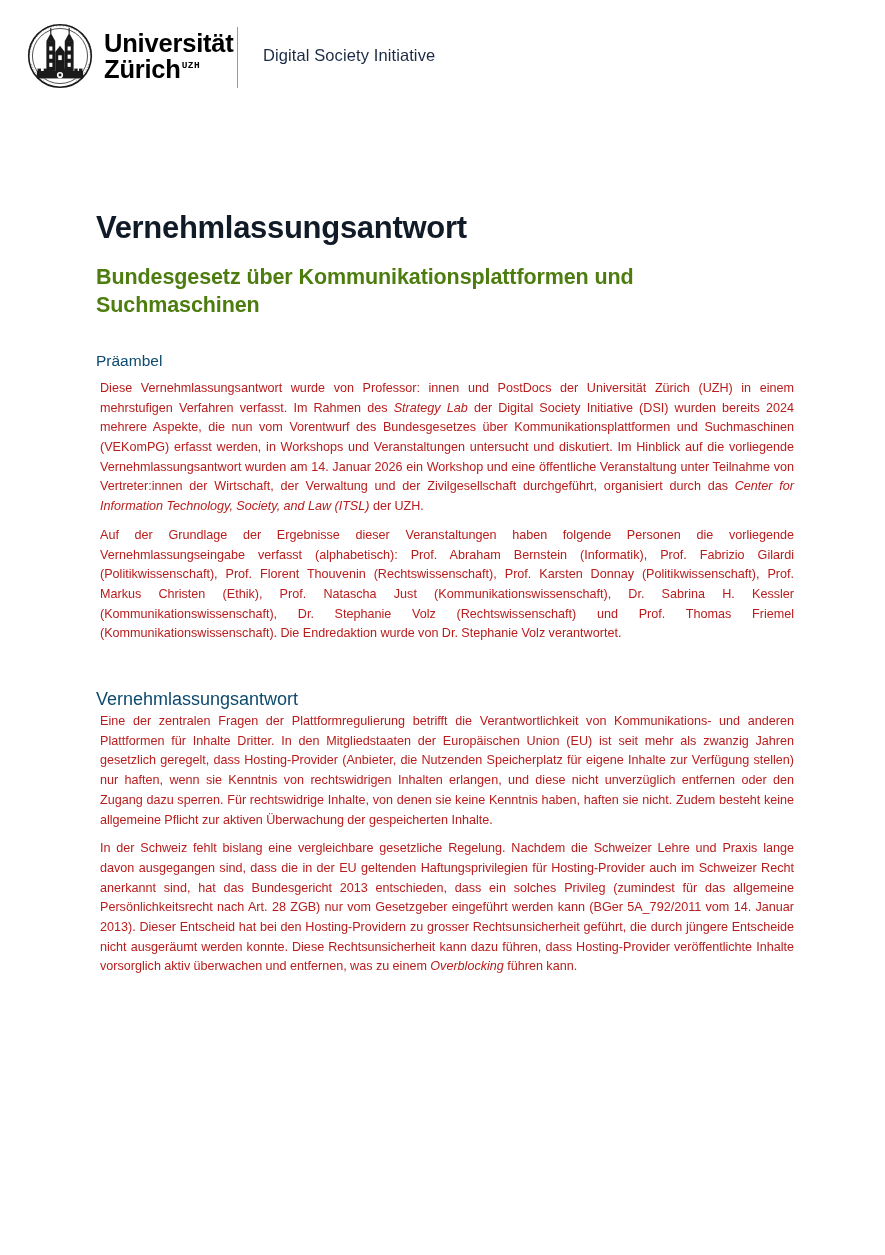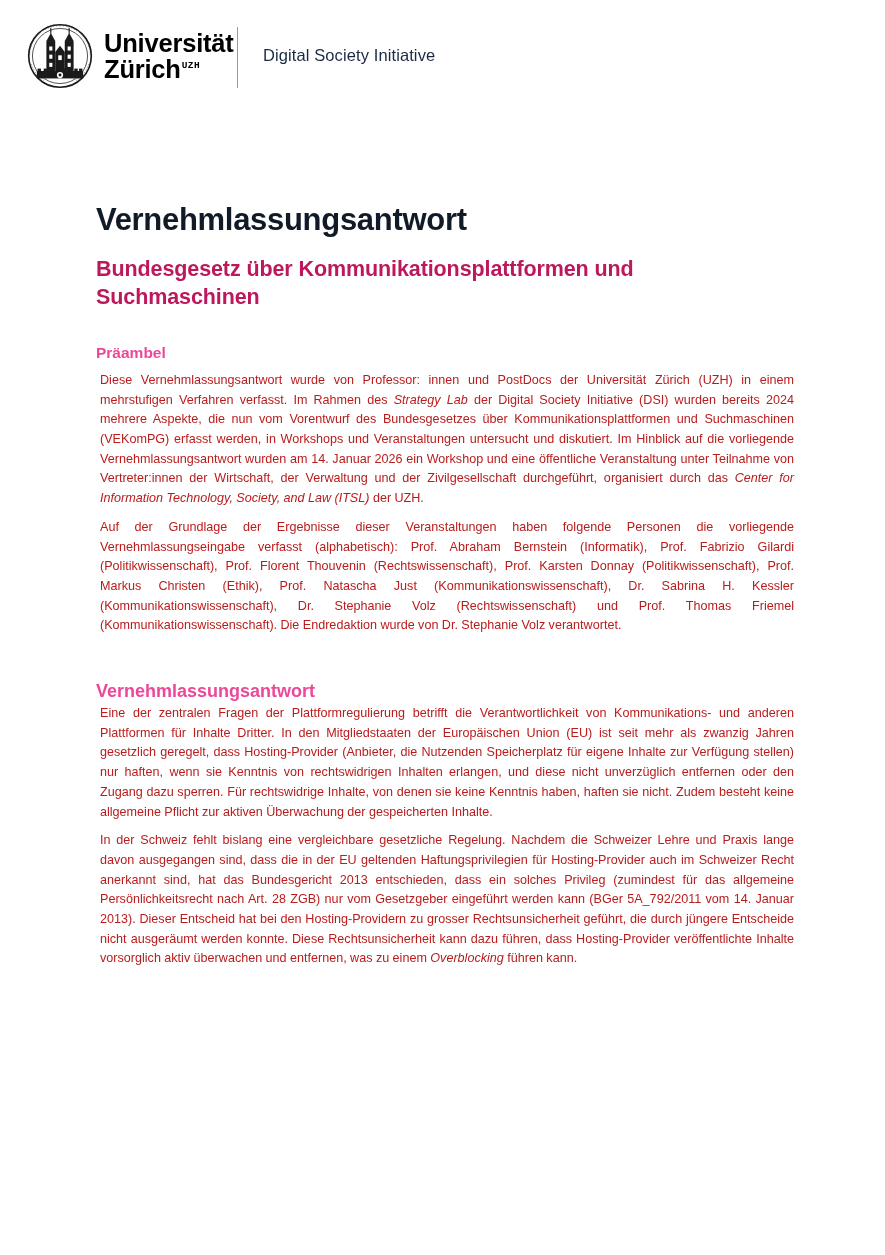--- a/index.html
+++ b/index.html
@@ -74,51 +74,51 @@
     font-weight: normal;
     letter-spacing: 0.1px;
     color: #1b2a44;
     white-space: nowrap;
   }
 
   
   .page {
     position: absolute;
     left: 96px;
-    top: 0;
+    top: 8px;
     width: 698px;
   }
 
   h1.doc-title {
     margin: 0;
     padding-top: 203px;
     font-size: 31px;
     font-weight: bold;
     font-stretch: condensed;
     letter-spacing: -0.3px;
     line-height: 1.12;
     color: #111a27;
   }
   h2.doc-subtitle {
     margin: 17px 0 0 0;
     font-size: 21.5px;
     font-weight: bold;
     font-stretch: condensed;
     line-height: 1.33;
     letter-spacing: -0.1px;
-    color: #be185d;
+    color: #4d7c0f;
     max-width: 645px;
   }
   h3.sec-heading {
     margin: 32px 0 0 0;
     font-size: 15.5px;
-    font-weight: bold;
+    font-weight: normal;
     font-stretch: condensed;
     letter-spacing: 0px;
-    color: #ec4899;
+    color: #0c4a6e;
   }
   h3.sec-heading.big {
     font-size: 18px;
     margin-top: 45px;
   }
   h4.sub-heading {
     margin: 29px 0 0 0;
     font-size: 12.2px;
     font-weight: bold;
     font-stretch: condensed;

